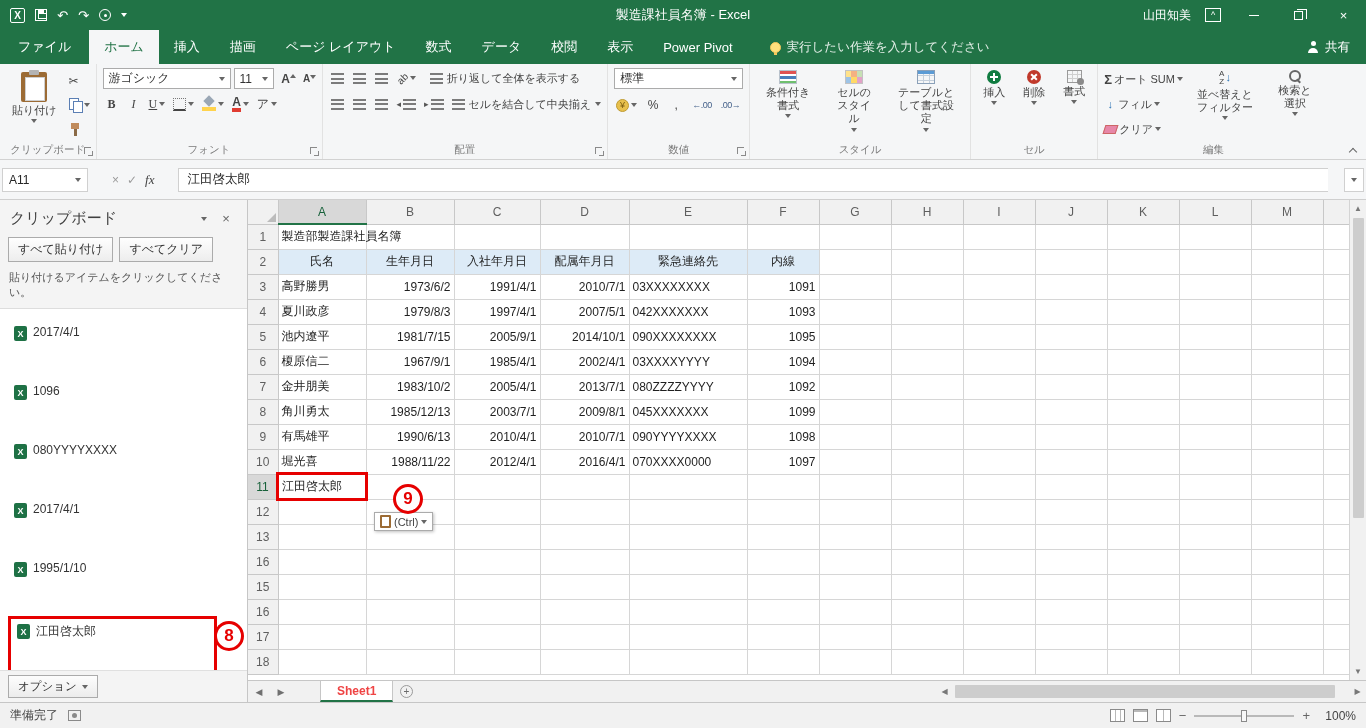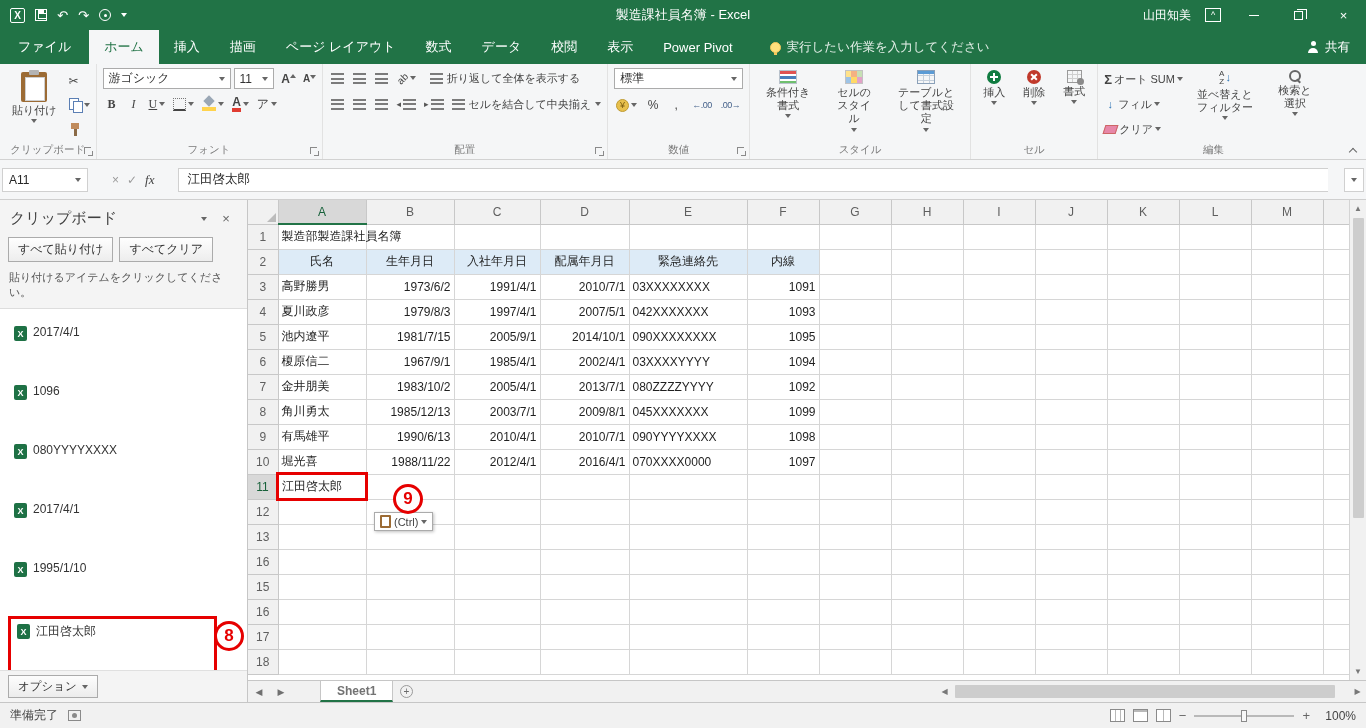--- a/index.html
+++ b/index.html
@@ -163,21 +163,21 @@
 
   
   .vscroll{width:17px;background:#f1f1f1;border-left:1px solid #d4d4d4;display:flex;flex-direction:column;align-items:center;flex:0 0 auto;}
   .vs-arrow{height:17px;display:flex;align-items:center;justify-content:center;color:#787878;font-size:8px;width:100%;}
   .vs-thumb{width:11px;flex:0 0 300px;background:#cdcdcd;border-radius:1px;margin-top:1px;}
   .vs-fill{flex:1;}
 
   
   .tabsbar{height:22px;background:#f1f1f1;border-top:1px solid #c6c6c6;display:flex;align-items:stretch;flex:0 0 auto;}
   .tab-nav{width:22px;display:flex;align-items:center;justify-content:center;color:#707070;font-size:9px;}
-  .sheet-tab{background:#fff;border-left:1px solid #c6c6c6;border-right:1px solid #c6c6c6;border-bottom:2px solid #217346;color:#737373;font-weight:bold;padding:0 16px;display:flex;align-items:center;font-size:12px;margin-left:28px;}
+  .sheet-tab{background:#fff;border-left:1px solid #c6c6c6;border-right:1px solid #c6c6c6;border-bottom:2px solid #217346;color:#ef4444;font-weight:bold;padding:0 16px;display:flex;align-items:center;font-size:12px;margin-left:28px;}
   .newsheet{width:26px;display:flex;align-items:center;justify-content:center;}
   .plus-circle{width:13px;height:13px;border-radius:50%;border:1px solid #9a9a9a;color:#6a6a6a;font-size:10px;display:flex;align-items:center;justify-content:center;line-height:1;}
   .hscroll{margin-left:auto;display:flex;align-items:center;width:430px;}
   .hs-arrow{width:17px;display:flex;align-items:center;justify-content:center;color:#787878;font-size:8px;}
   .hs-track{flex:1;height:100%;position:relative;background:#f1f1f1;}
   .hs-thumb{position:absolute;left:2px;top:4px;bottom:4px;width:380px;background:#cdcdcd;border-radius:1px;}
 
   
   .statusbar{height:26px;background:#f1f1f1;border-top:1px solid #c6c6c6;display:flex;align-items:center;padding:0 10px;font-size:12px;color:#444;flex:0 0 auto;}
   .sb-mode{margin-right:10px;}

